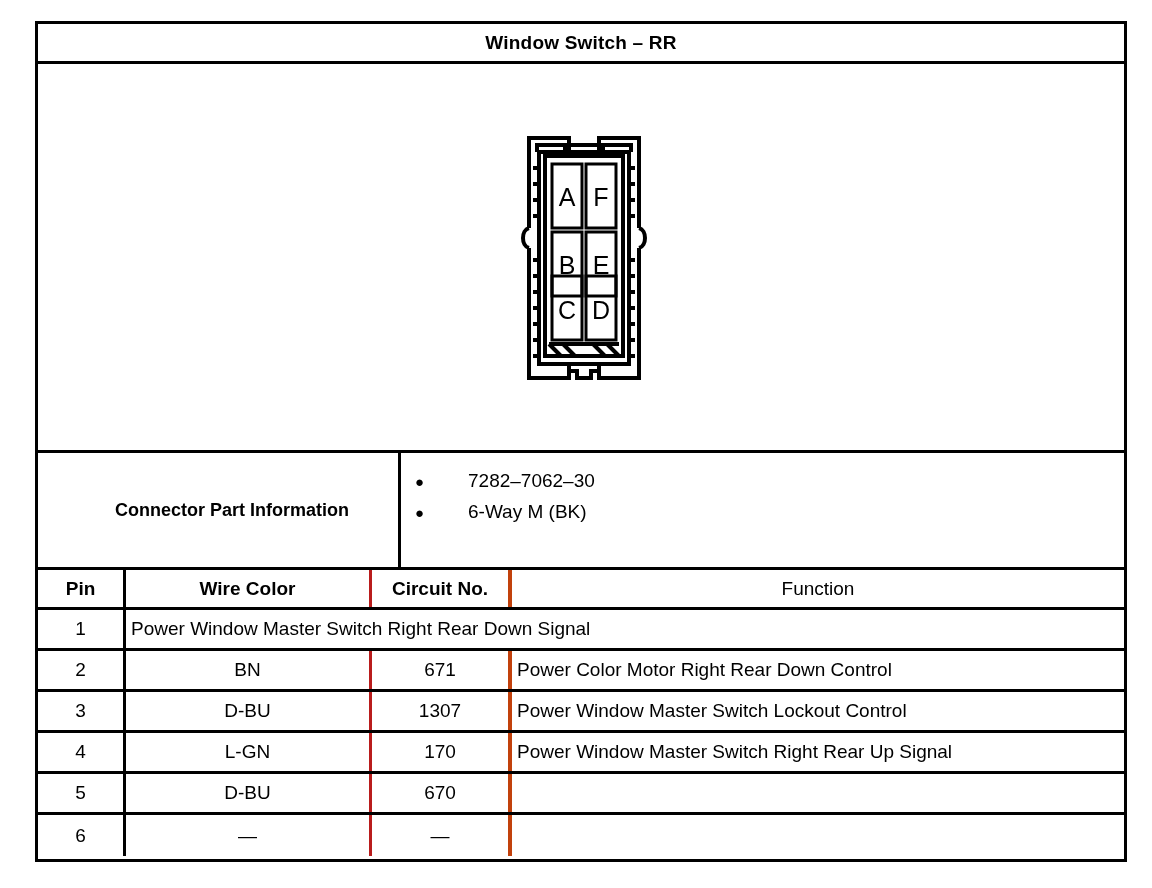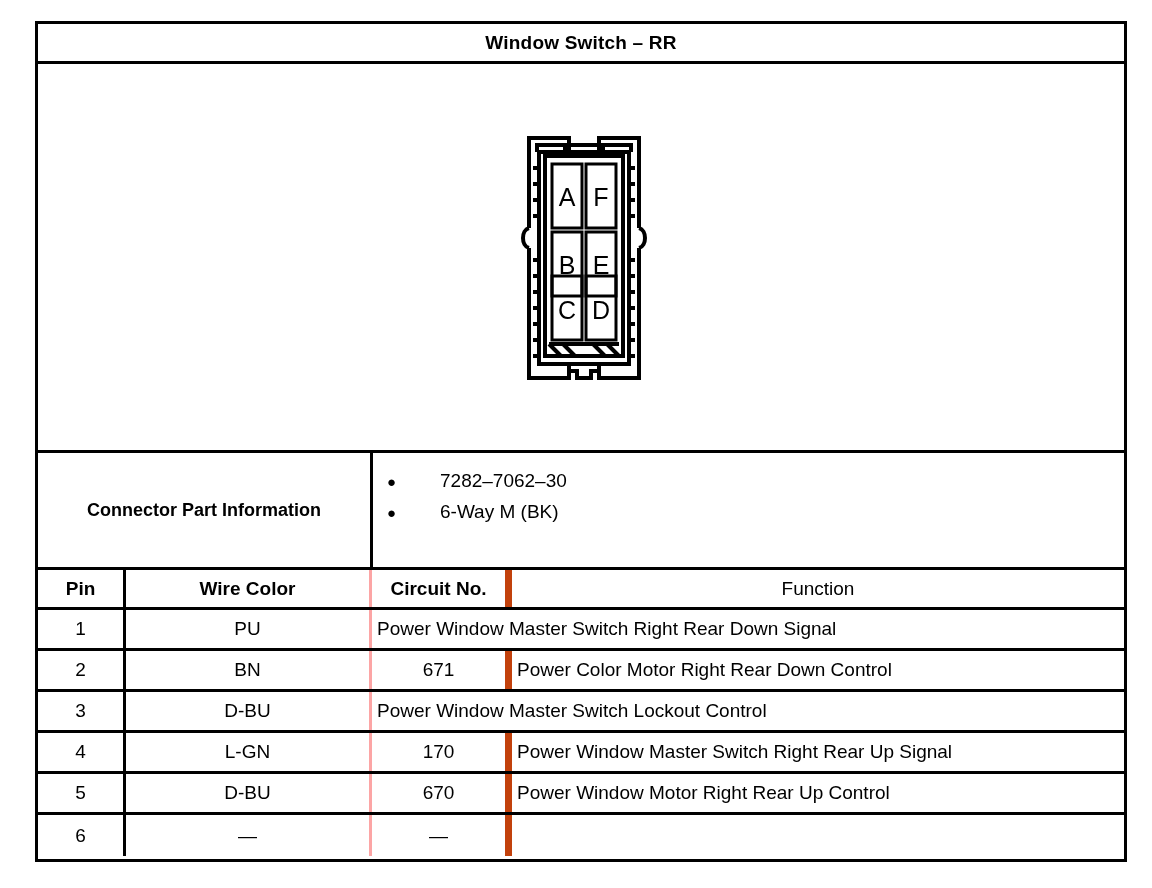--- a/index.html
+++ b/index.html
@@ -85,20 +85,21 @@
     flex: 0 0 335px;
     width: 335px;
     border-right: 3px solid #000;
     box-sizing: border-box;
     display: flex;
     align-items: center;
     justify-content: center;
     font-size: 18px;
     font-weight: bold;
     padding: 0 2px;
+    margin-left: 28px;
   }
   .partinfo-values {
     flex: 1 1 auto;
     box-sizing: border-box;
     padding: 12px 0 0 0;
   }
   .bullet-line {
     display: flex;
     align-items: baseline;
     font-size: 19px;
@@ -139,31 +140,31 @@
     border-right: 3px solid #000;
     box-sizing: border-box;
     display: flex;
     align-items: center;
     justify-content: center;
     font-size: 19px;
   }
   .c-wire {
     flex: 0 0 246px;
     width: 246px;
-    border-right: 3px solid #fca5a5;
+    border-right: 3px solid #b91c1c;
     box-sizing: border-box;
     display: flex;
     align-items: center;
     justify-content: center;
     font-size: 19px;
   }
   .c-ckt {
     flex: 0 0 140px;
     width: 140px;
-    border-right: 7px solid #c2410c;
+    border-right: 4px solid #c2410c;
     box-sizing: border-box;
     display: flex;
     align-items: center;
     justify-content: center;
     font-size: 19px;
   }
   .c-fn {
     flex: 1 1 auto;
     box-sizing: border-box;
     display: flex;
@@ -289,49 +290,48 @@
 
     <div class="trow header">
       <div class="c-pin">Pin</div>
       <div class="c-wire">Wire Color</div>
       <div class="c-ckt">Circuit No.</div>
       <div class="c-fn">Function</div>
     </div>
 
     <div class="trow">
       <div class="c-pin">1</div>
-      <div class="c-wire">PU</div>
       <div class="c-fn">Power Window Master Switch Right Rear Down Signal</div>
     </div>
 
     <div class="trow">
       <div class="c-pin">2</div>
       <div class="c-wire">BN</div>
       <div class="c-ckt">671</div>
       <div class="c-fn">Power Color Motor Right Rear Down Control</div>
     </div>
 
     <div class="trow">
       <div class="c-pin">3</div>
       <div class="c-wire">D-BU</div>
+      <div class="c-ckt">1307</div>
       <div class="c-fn">Power Window Master Switch Lockout Control</div>
     </div>
 
     <div class="trow">
       <div class="c-pin">4</div>
       <div class="c-wire">L-GN</div>
       <div class="c-ckt">170</div>
       <div class="c-fn">Power Window Master Switch Right Rear Up Signal</div>
     </div>
 
     <div class="trow">
       <div class="c-pin">5</div>
       <div class="c-wire">D-BU</div>
       <div class="c-ckt">670</div>
-      <div class="c-fn">Power Window Motor Right Rear Up Control</div>
     </div>
 
     <div class="trow last">
       <div class="c-pin">6</div>
       <div class="c-wire">—</div>
       <div class="c-ckt">—</div>
     </div>
 
   </div>
 </div>

